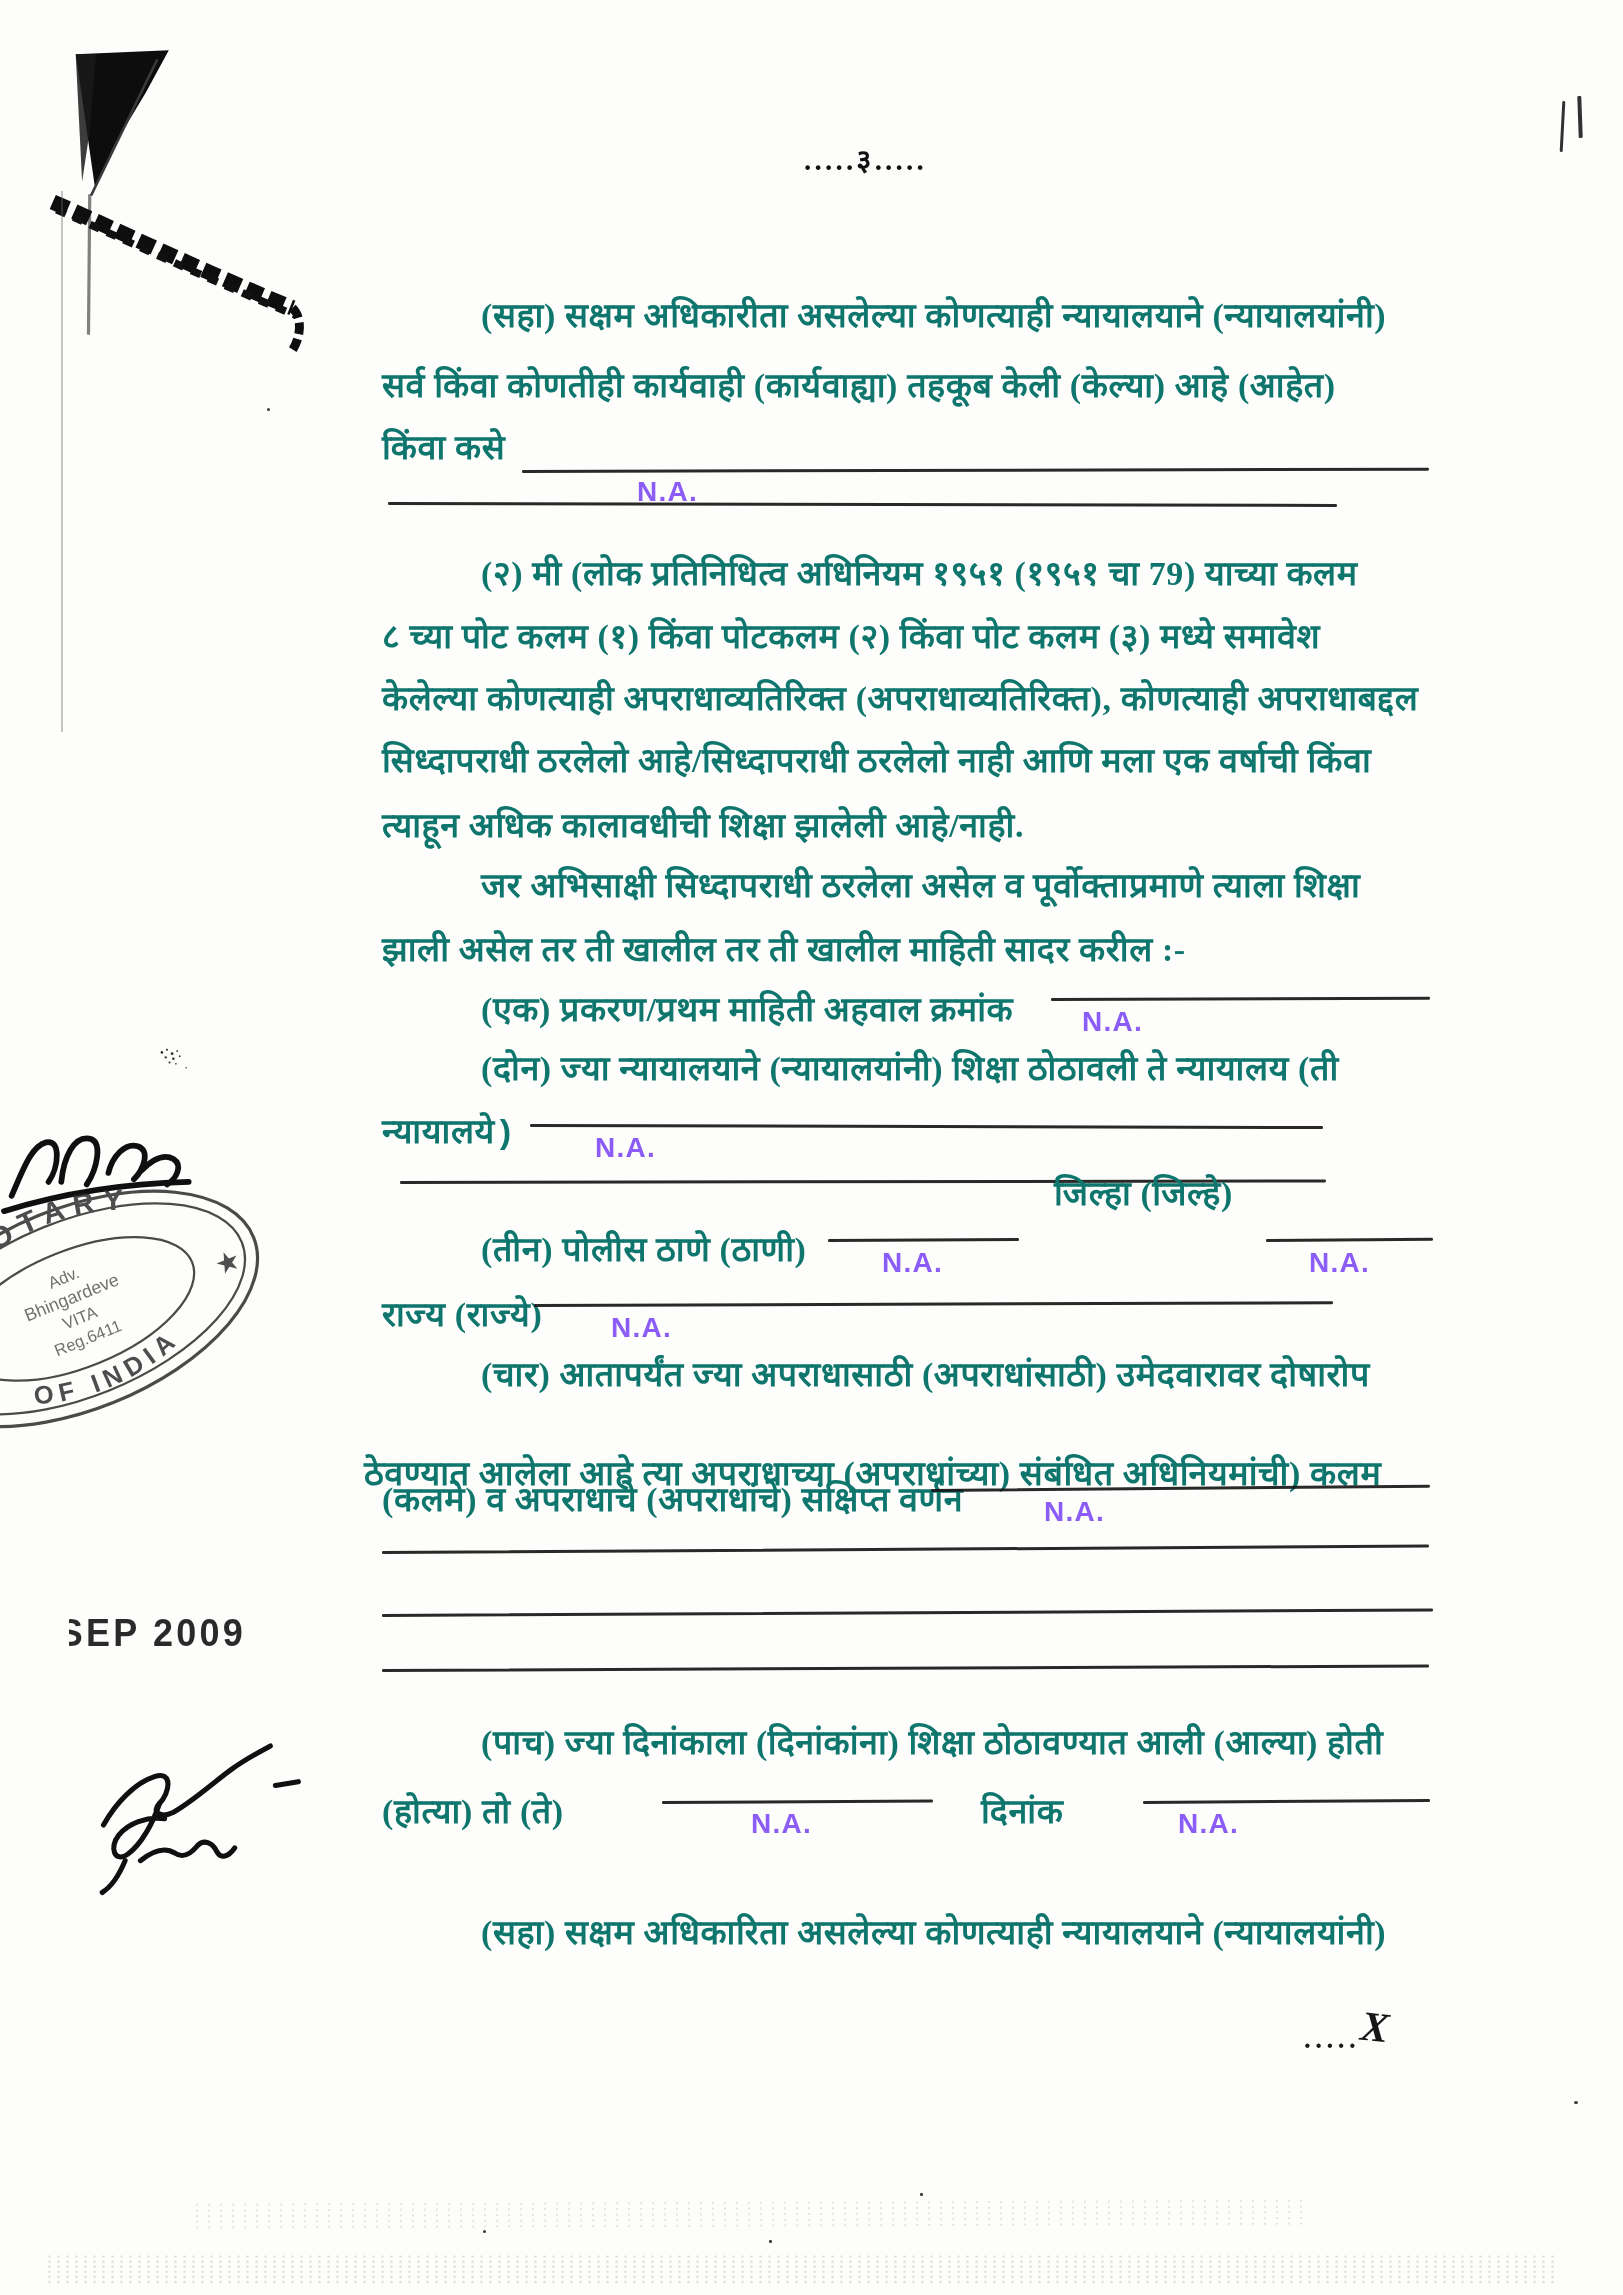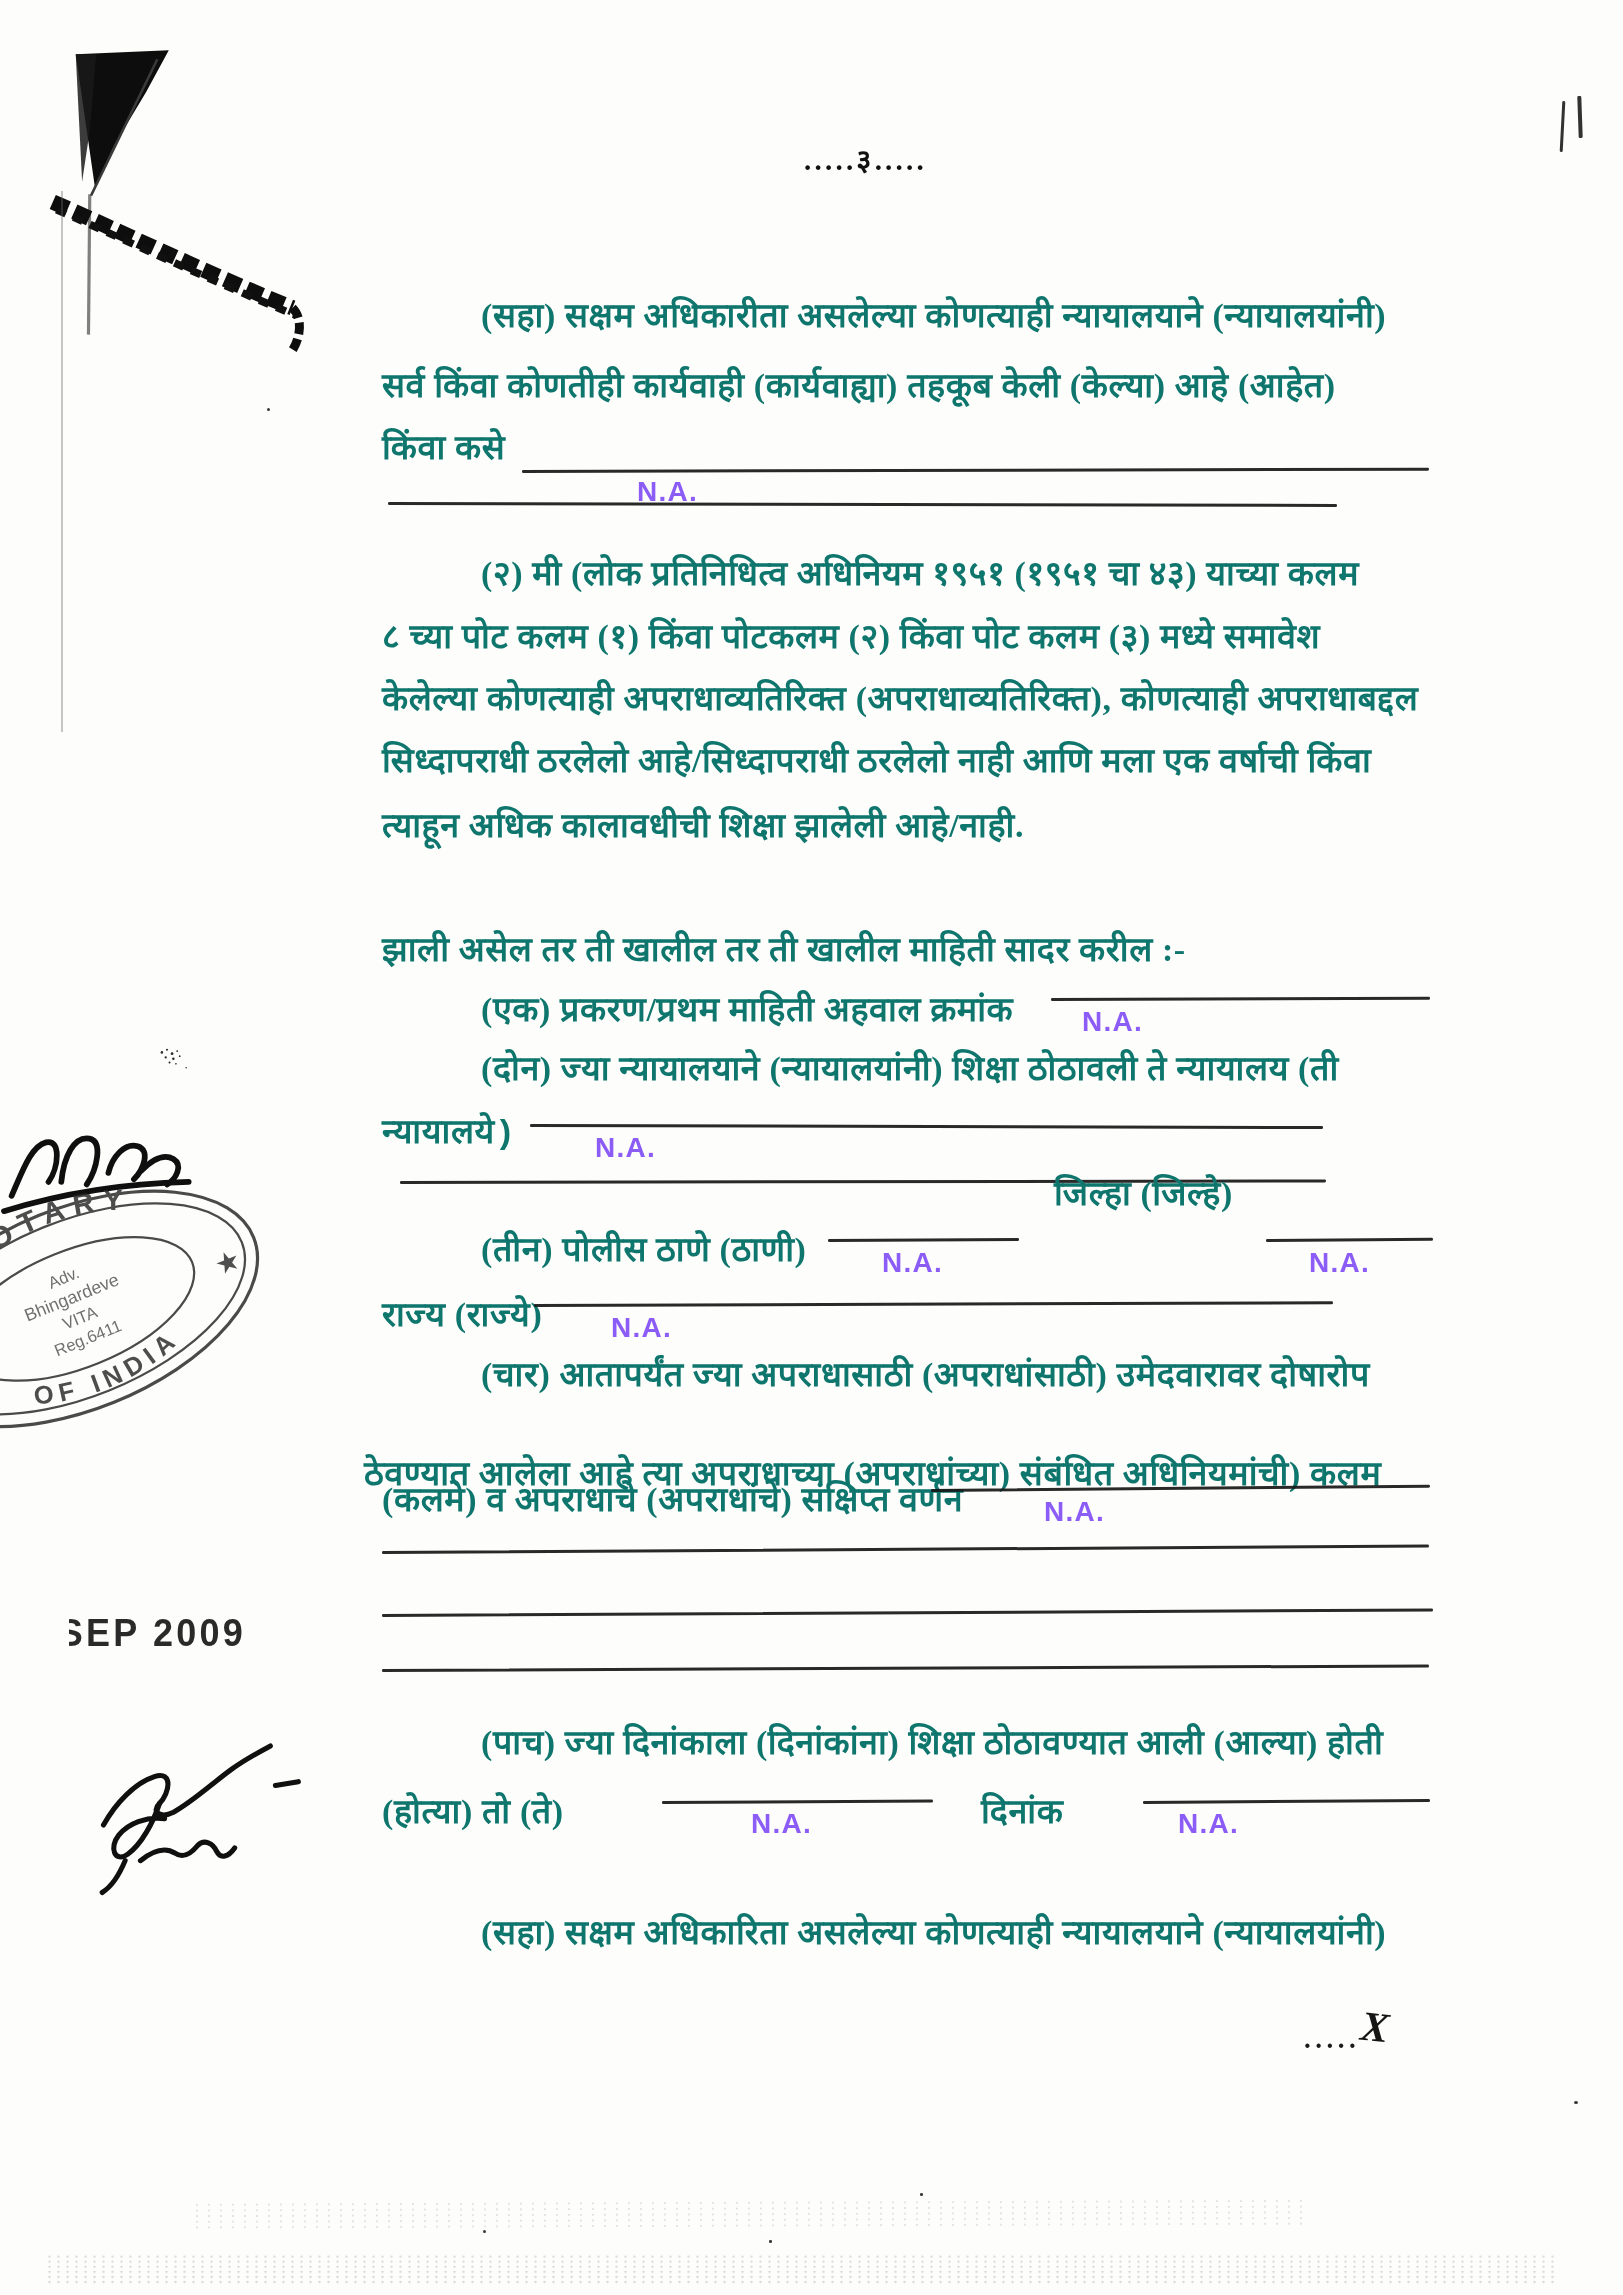--- a/index.html
+++ b/index.html
@@ -68,26 +68,27 @@
 
   <div class="pageno">.....३.....</div>
 
   <div class="bl" style="left:481px;top:292px;">(सहा) सक्षम अधिकारीता असलेल्या कोणत्याही न्यायालयाने (न्यायालयांनी)</div>
   <div class="bl" style="left:382px;top:354px;margin-top:8px;">सर्व किंवा कोणतीही कार्यवाही (कार्यवाह्या) तहकूब केली (केल्या) आहे (आहेत)</div>
   <div class="bl" style="left:382px;top:424px;">किंवा कसे</div>
   <div class="rule" style="left:522px;top:470px;width:907px;transform:rotate(-0.15deg);"></div>
   <div class="na" style="left:637px;top:476px;">N.A.</div>
   <div class="rule" style="left:388px;top:502px;width:949px;transform:rotate(0.12deg);"></div>
 
-  <div class="bl" style="left:481px;top:550px;">(२) मी (लोक प्रतिनिधित्व अधिनियम १९५१ (१९५१ चा ४३) याच्या कलम</div>
+  <div class="bl" style="left:481px;top:550px;">(२) मी (लोक प्रतिनिधित्व अधिनियम १९५१ (१९५१ चा 79) याच्या कलम</div>
   <div class="bl" style="left:382px;top:613px;">८ च्या पोट कलम (१) किंवा पोटकलम (२) किंवा पोट कलम (३) मध्ये समावेश</div>
   <div class="bl" style="left:382px;top:675px;">केलेल्या कोणत्याही अपराधाव्यतिरिक्त (अपराधाव्यतिरिक्त), कोणत्याही अपराधाबद्दल</div>
   <div class="bl" style="left:382px;top:737px;">सिध्दापराधी ठरलेलो आहे/सिध्दापराधी ठरलेलो नाही आणि मला एक वर्षाची किंवा</div>
   <div class="bl" style="left:382px;top:802px;">त्याहून अधिक कालावधीची शिक्षा झालेली आहे/नाही.</div>
 
+  <div class="bl" style="left:481px;top:862px;">जर अभिसाक्षी सिध्दापराधी ठरलेला असेल व पूर्वोक्ताप्रमाणे त्याला शिक्षा</div>
   <div class="bl" style="left:382px;top:926px;">झाली असेल तर ती खालील तर ती खालील माहिती सादर करील :-</div>
 
   <div class="bl" style="left:481px;top:986px;">(एक) प्रकरण/प्रथम माहिती अहवाल क्रमांक</div>
   <div class="rule" style="left:1051px;top:998px;width:379px;transform:rotate(-0.2deg);"></div>
   <div class="na" style="left:1082px;top:1006px;">N.A.</div>
 
   <div class="bl" style="left:481px;top:1045px;">(दोन) ज्या न्यायालयाने (न्यायालयांनी) शिक्षा ठोठावली ते न्यायालय (ती</div>
   <div class="bl" style="left:382px;top:1111px;font-family:Liberation Mono, monospace;">न्यायालये)</div>
   <div class="rule" style="left:530px;top:1124px;width:793px;transform:rotate(0.15deg);"></div>
   <div class="na" style="left:595px;top:1132px;">N.A.</div>

